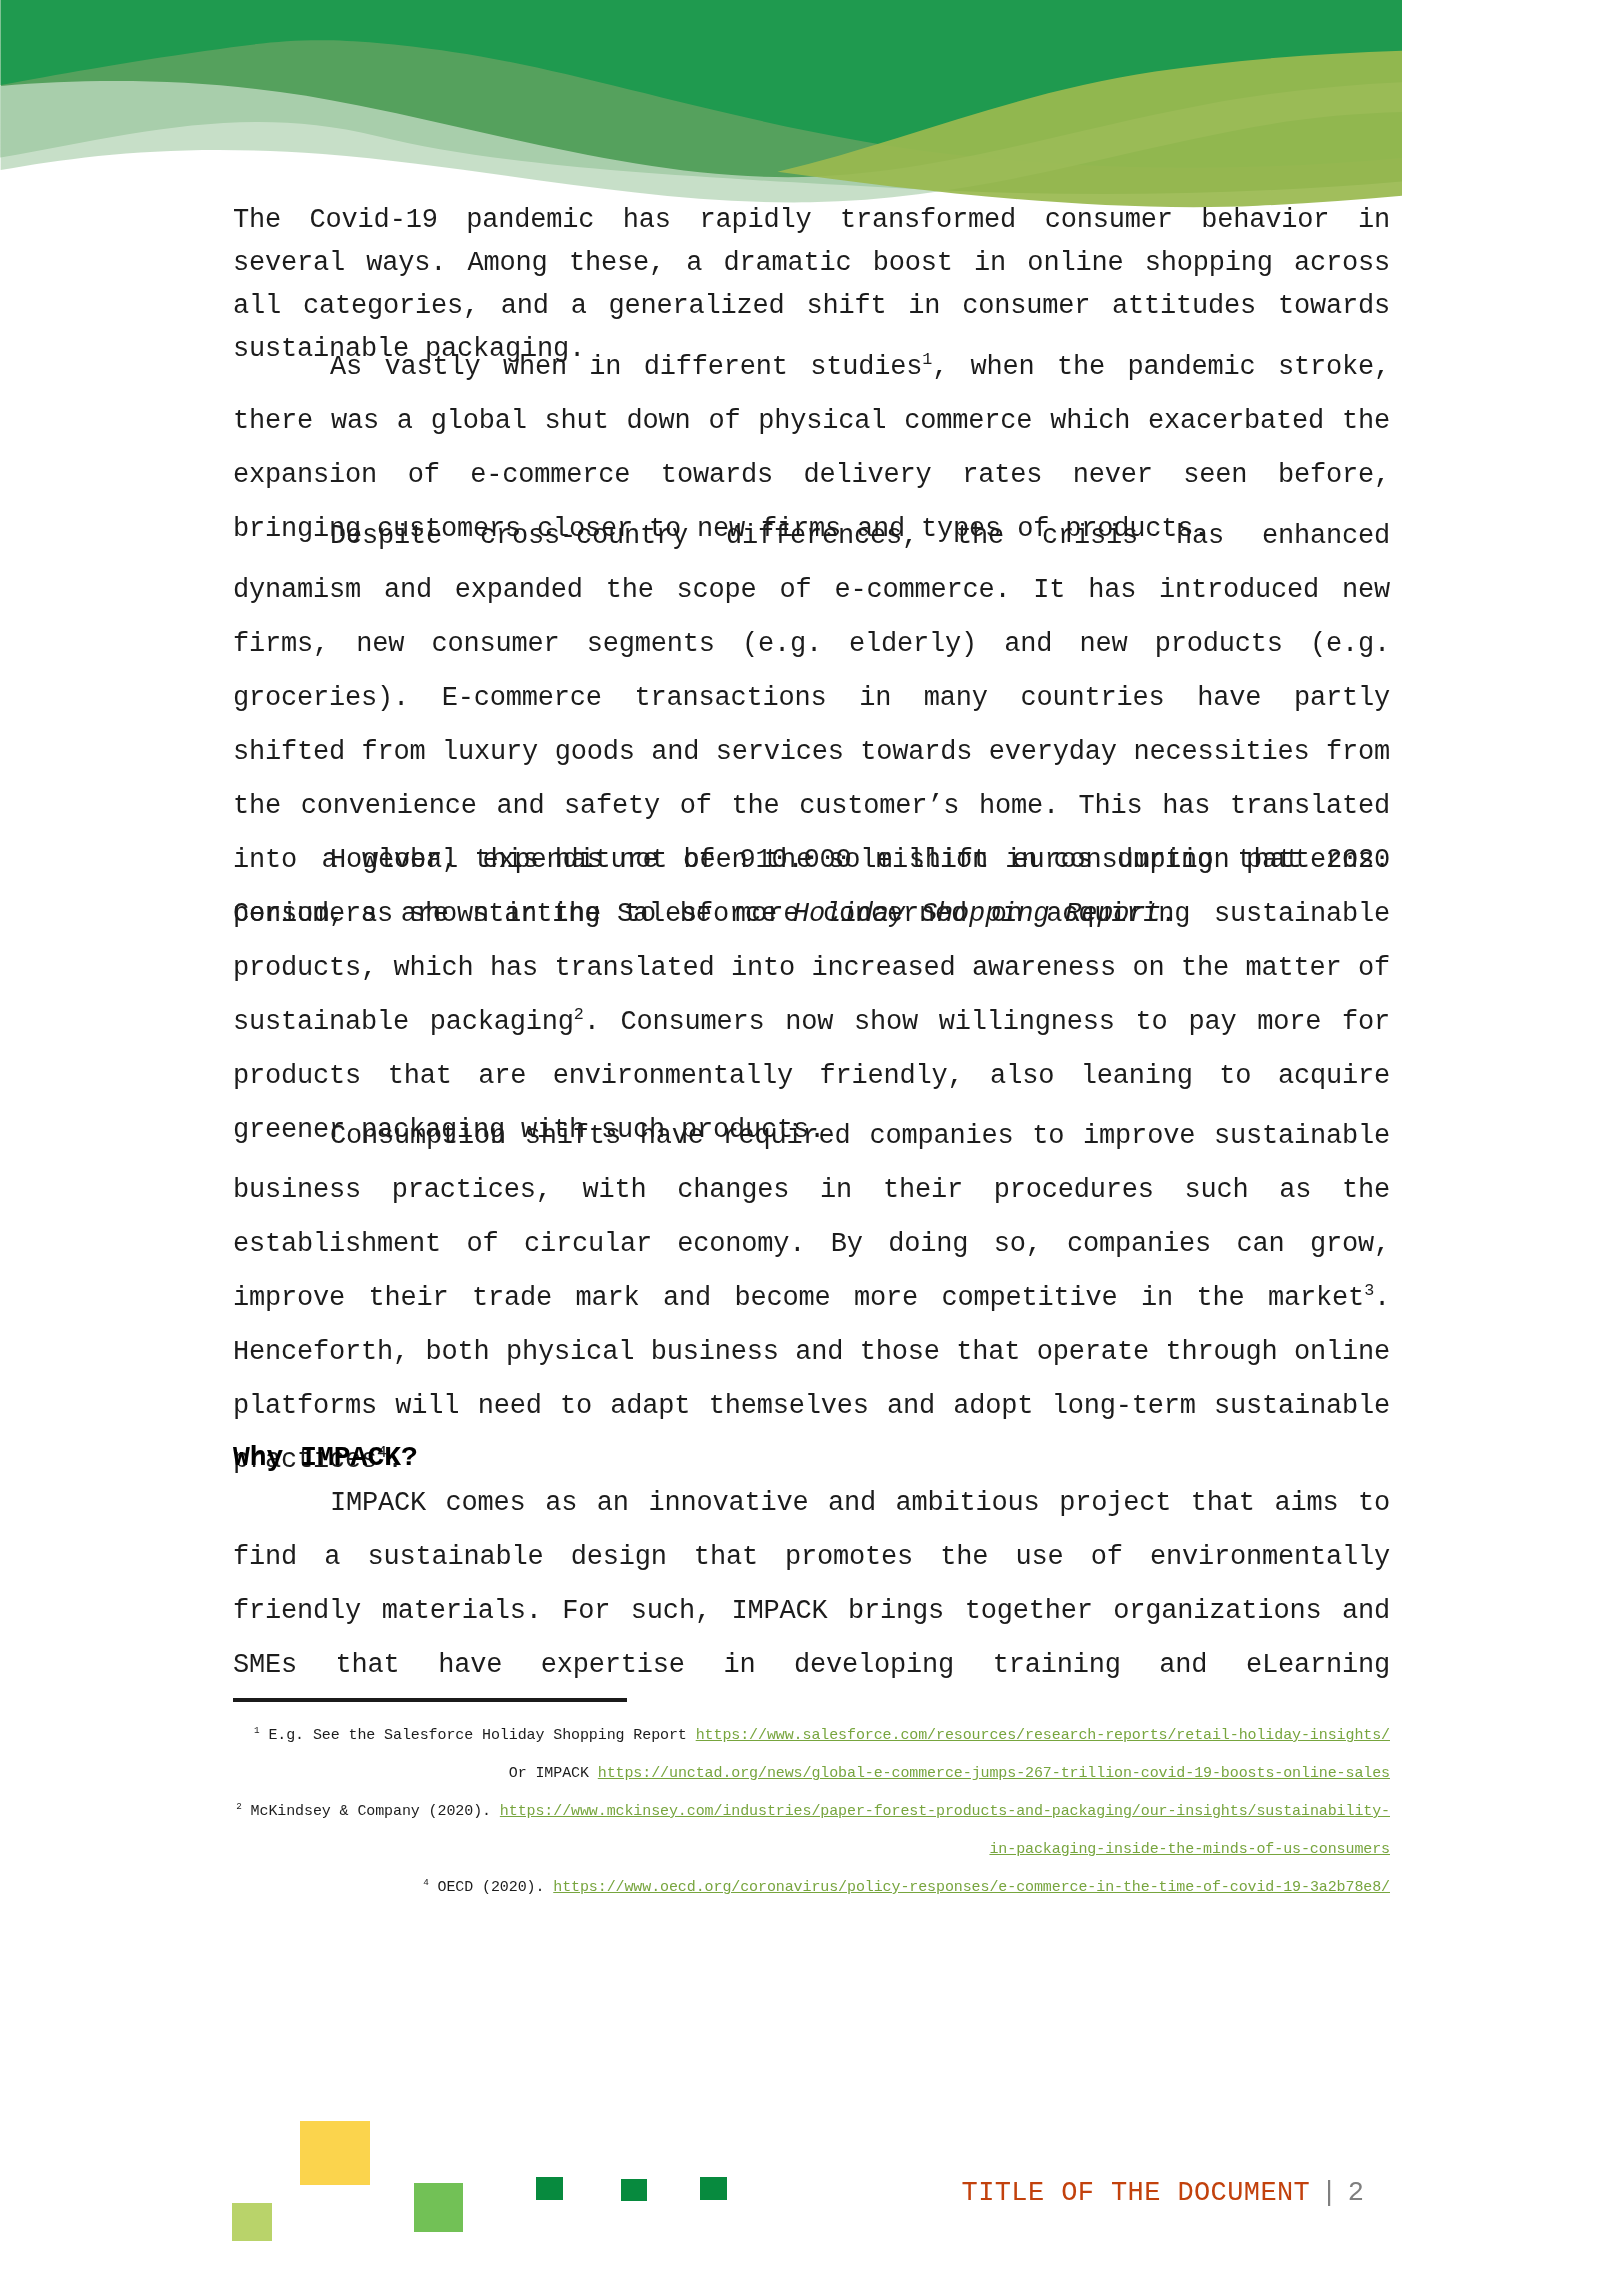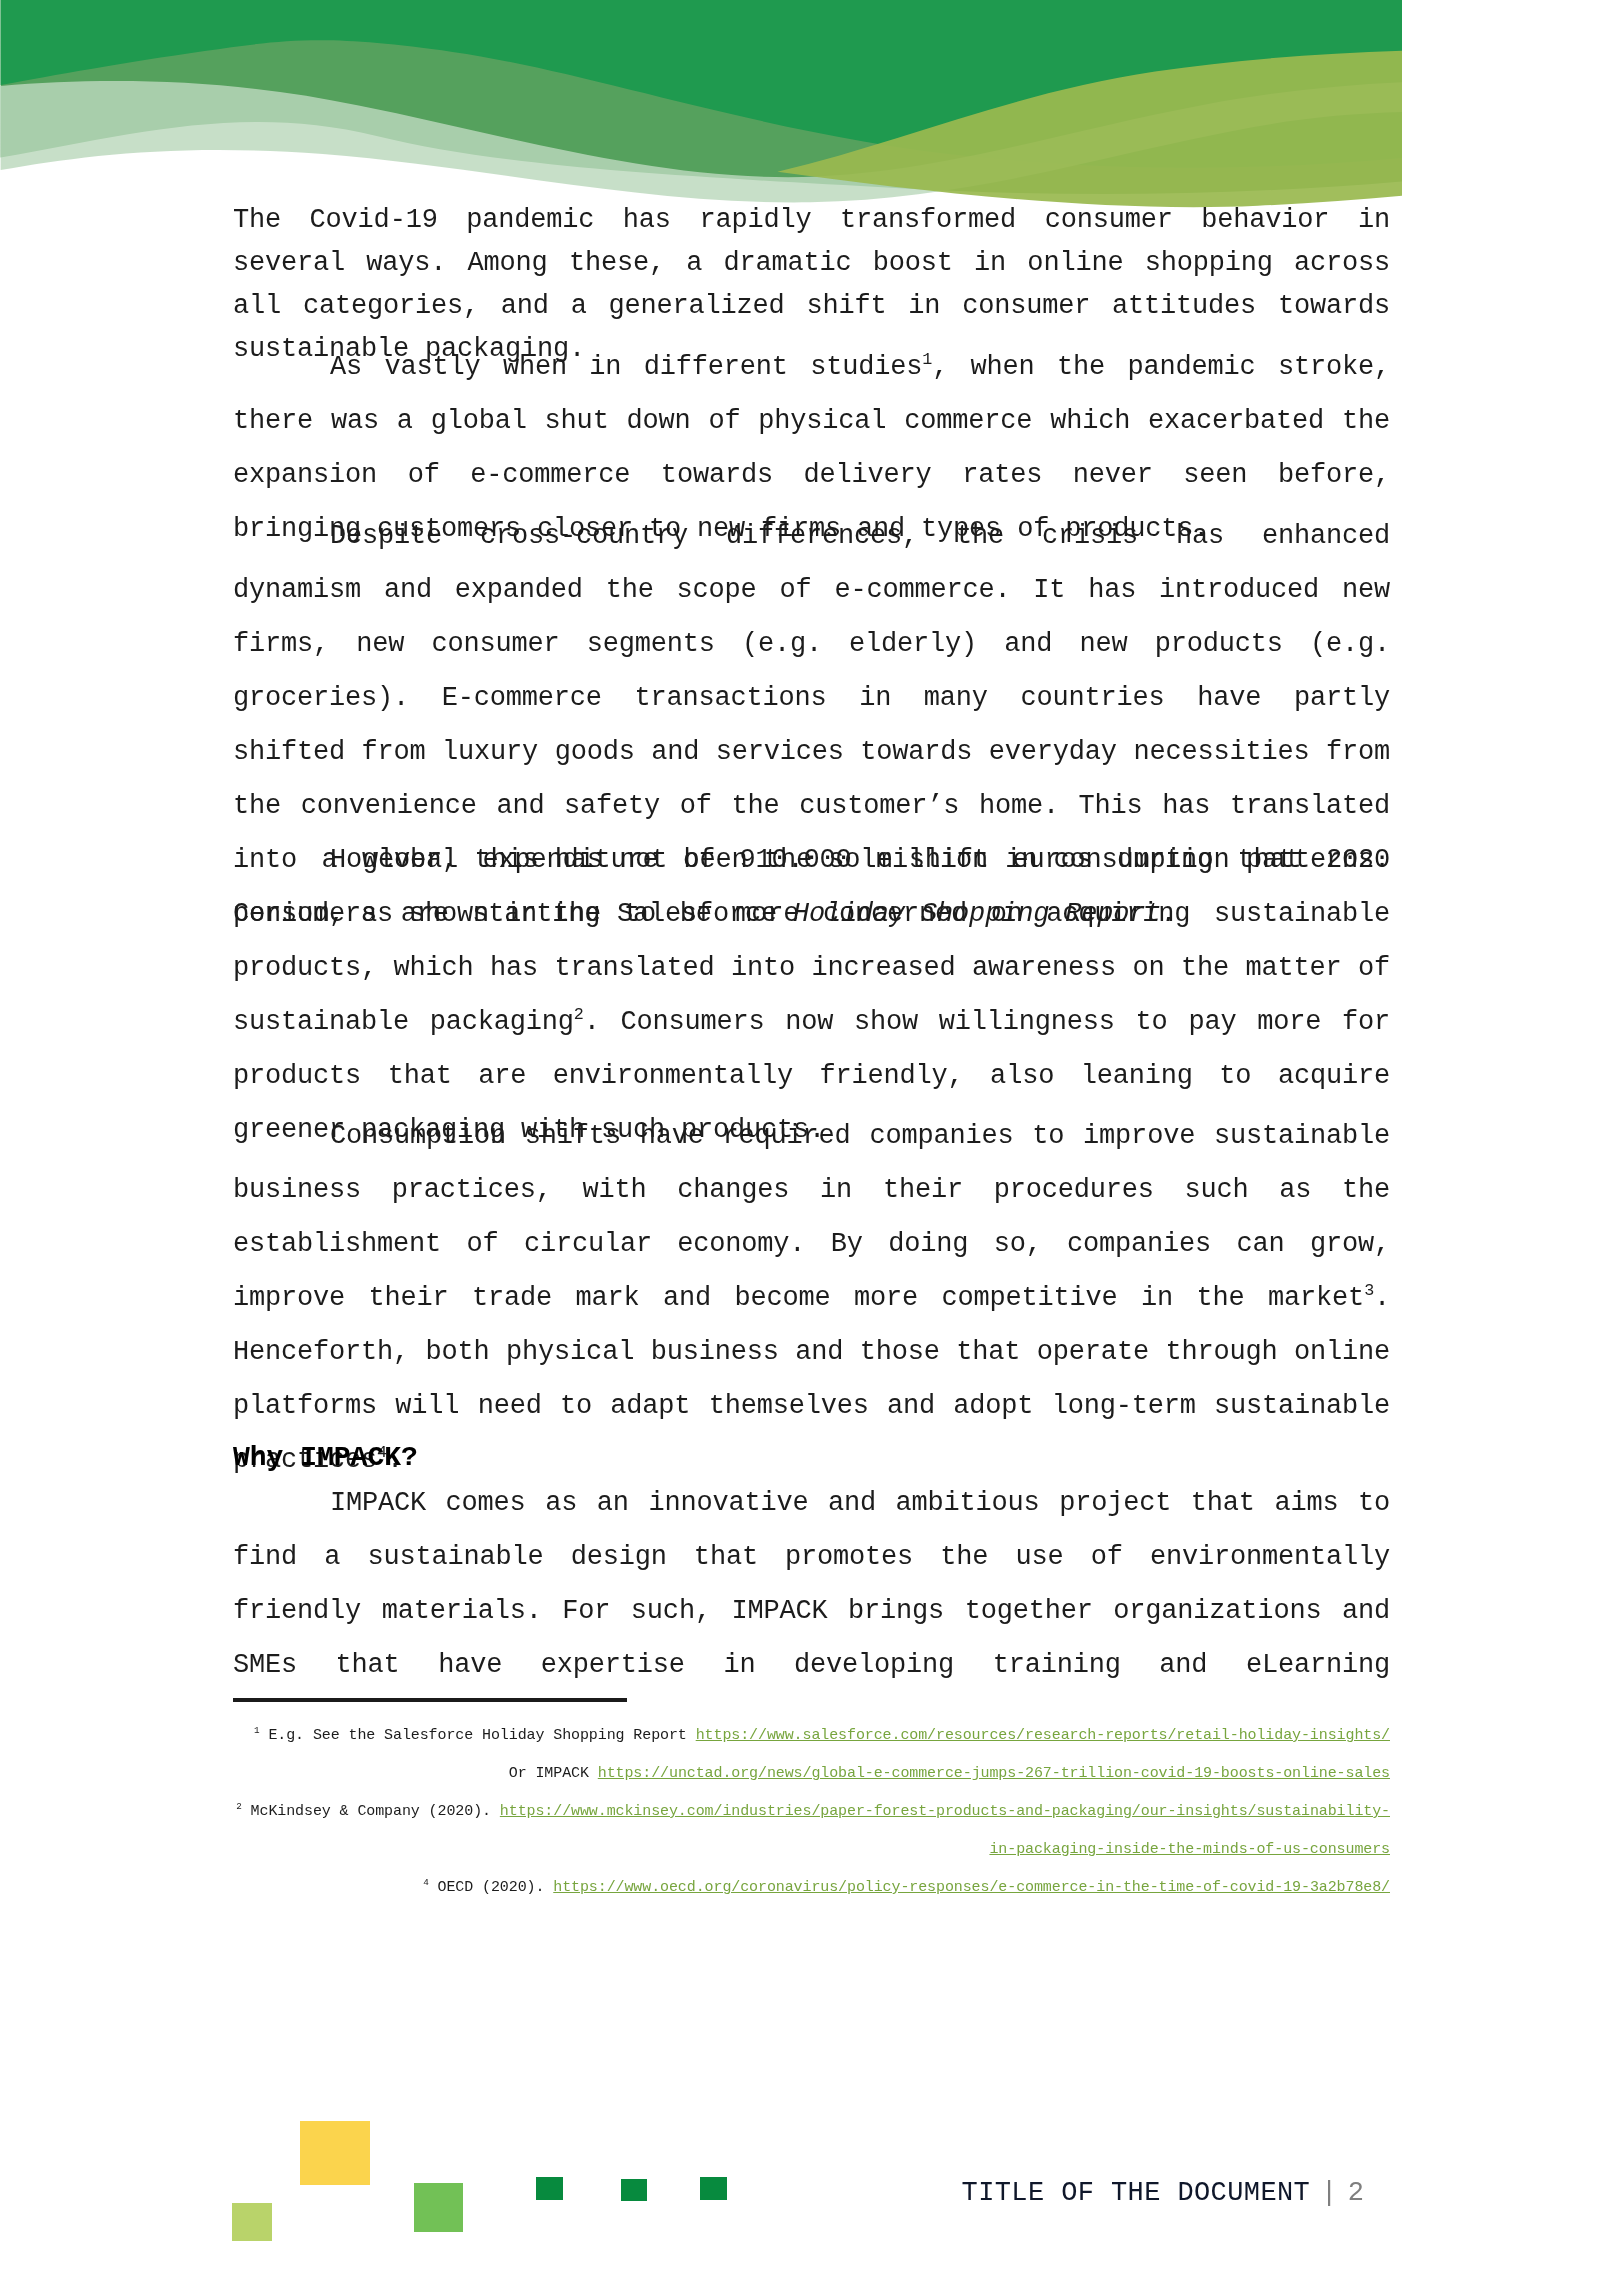--- a/index.html
+++ b/index.html
@@ -73,21 +73,21 @@
   .sq-dark2{left:621px;top:2179px;width:26px;height:22.4px;background:#078A3E;}
   .sq-dark3{left:700px;top:2177px;width:27px;height:23px;background:#078A3E;}
   
   .footer-label{
     position:absolute;
     top:2178px;
     right:38px;
     font-size:27px;
     white-space:nowrap;
   }
-  .ft-green{color:#0f172a;letter-spacing:0.4px;}
+  .ft-green{color:#c2410c;letter-spacing:0.4px;}
   .ft-sep{color:#7f7f7f;margin:0 10.7px;}
   .ft-num{color:#7f7f7f;}
 </style>
 </head>
 <body>
 
 <div class="page">
 
   <svg class="header-svg" width="1622" height="213" viewBox="0 0 1811 238" aria-hidden="true">
     <path d="M0,0 H1811 V172 C1560,214 1270,226 1000,210 C740,196 560,186 420,152 C270,115 140,152 0,176 Z" fill="#55A15D"></path>

